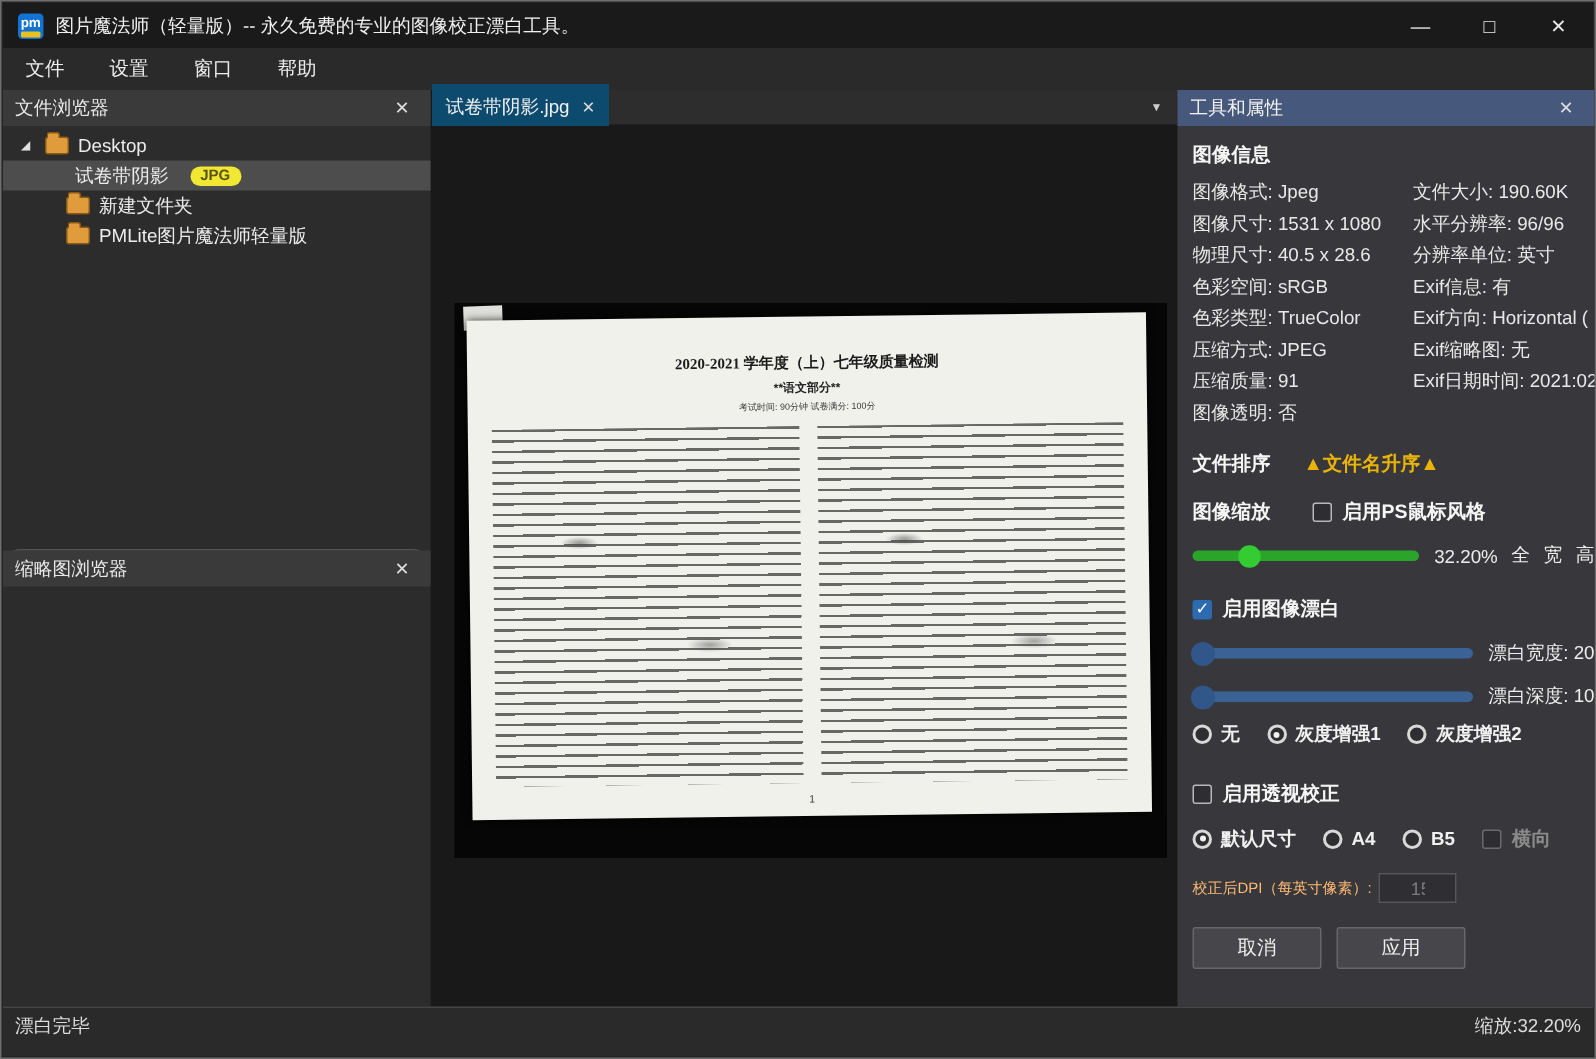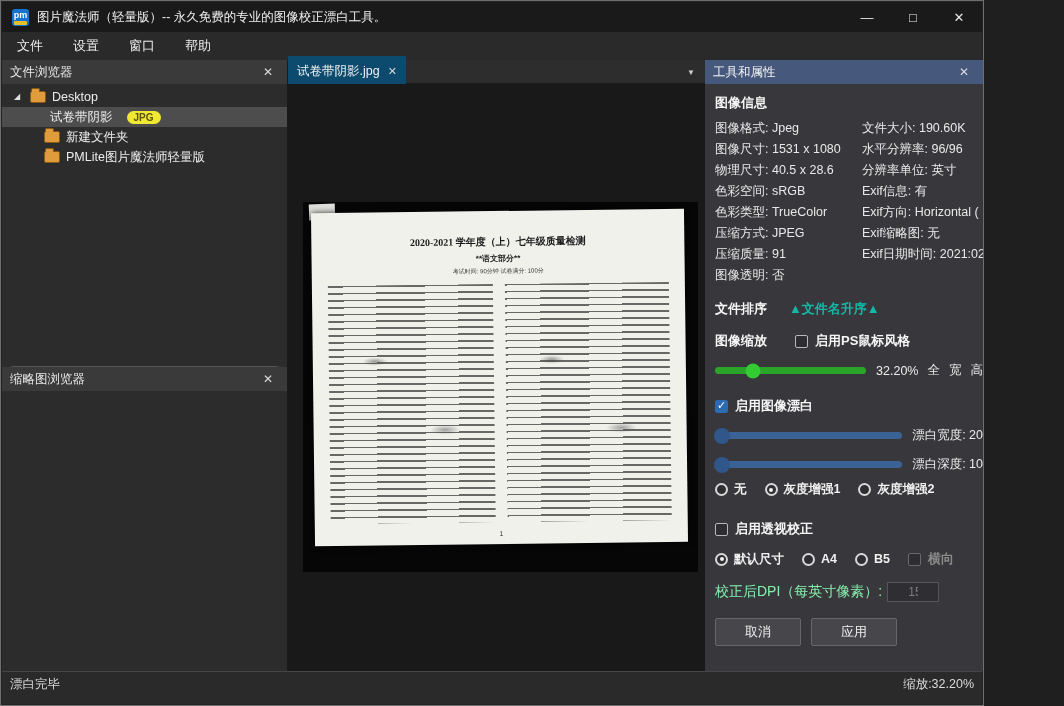--- a/index.html
+++ b/index.html
@@ -1,18 +1,18 @@
 <!DOCTYPE html>
 <html><head>
 <meta charset="utf-8">
 <style>
   * { margin:0; padding:0; box-sizing:border-box; }
   html,body { width:1064px; height:706px; background:#1f1f1f; }
   body { font-family:"Liberation Sans", sans-serif; color:#e6e6e6; overflow:hidden; }
-  .window { position:absolute; inset:0; width:984px; height:706px; background:#242424; border:1px solid #6e6e6e; }
+  .window { position:absolute; inset:0; width:1064px; height:706px; background:#242424; border:1px solid #6e6e6e; }
 
   
   .titlebar { position:absolute; top:1px; left:1px; right:1px; height:30px; background:#1a1a1a; display:flex; align-items:center; }
   .app-logo { width:17px; height:17px; margin:0 8px 0 10px; background:#1273d2; border-radius:3px; position:relative; color:#fff; font-size:9px; font-weight:bold; text-align:center; line-height:13px; }
   .app-logo .lite { position:absolute; bottom:1px; left:2px; right:2px; height:4px; background:#e8c020; border-radius:1px; }
   .title-text { font-size:12.5px; color:#f0f0f0; }
   .win-controls { margin-left:auto; display:flex; height:100%; }
   .win-btn { width:46px; height:100%; display:flex; align-items:center; justify-content:center; font-size:13px; color:#e8e8e8; }
 
   
@@ -59,21 +59,21 @@
 
   
   .rightcol { position:absolute; top:59px; right:0; width:278px; bottom:34px; background:#38383c; }
   .tools-header { height:24px; background:#46587c; display:flex; align-items:center; padding:0 8px; font-size:12.5px; color:#f2f2f2; }
   .tools-body { padding:8px 0 0 10px; }
   .info-heading { font-size:13px; font-weight:bold; color:#f5f5f5; margin:2px 0 6px 0; }
   .info-row { display:grid; grid-template-columns:147px 1fr; height:21px; align-items:center; }
   .info-cell { font-size:12.5px; color:#e8e8e8; white-space:nowrap; overflow:hidden; }
   .sec-row { display:flex; align-items:center; margin-top:14px; }
   .sec-label { font-size:13px; font-weight:bold; color:#f5f5f5; }
-  .sort-link { margin-left:22px; font-size:13px; font-weight:bold; color:#14b8a6; }
+  .sort-link { margin-left:22px; font-size:13px; font-weight:bold; color:#eab308; }
 
   .chk { width:13px; height:13px; border:1px solid #b8b8b8; background:#2e2e32; border-radius:2px; position:relative; flex:none; }
   .chk.checked { background:#2d6bb0; border-color:#2d6bb0; }
   .chk.checked:after { content:"✓"; position:absolute; left:1px; top:-2px; font-size:11px; color:#fff; }
   .chk.disabled { border-color:#6a6a6a; }
   .chk-label { font-size:13px; font-weight:bold; color:#f5f5f5; margin-left:7px; }
   .chk-label.disabled { color:#8a8a8a; }
 
   .slider-row { display:flex; align-items:center; margin-top:12px; }
   .track { position:relative; height:7px; border-radius:4px; }
@@ -85,21 +85,21 @@
   .slider-caption { font-size:12.5px; color:#ececec; margin-left:10px; white-space:nowrap; }
   .fit-btn { font-size:12.5px; color:#ececec; margin-left:9px; }
 
   .radio { width:13px; height:13px; border:2px solid #d8d8d8; border-radius:50%; background:#2e2e32; position:relative; flex:none; }
   .radio.checked:after { content:""; position:absolute; left:2.5px; top:2.5px; width:4px; height:4px; background:#f0f0f0; border-radius:50%; }
   .radio-label { font-size:12.5px; font-weight:bold; color:#f0f0f0; margin-left:6px; }
   .radio-group { display:flex; align-items:center; margin-top:12px; }
   .radio-item { display:flex; align-items:center; margin-right:18px; }
 
   .dpi-row { display:flex; align-items:center; margin-top:14px; }
-  .dpi-label { font-size:14px; color:#86efac; }
+  .dpi-label { font-size:10px; color:#fdba74; }
   .dpi-input { width:52px; height:20px; margin-left:5px; background:#2f2f33; border:1px solid #55555a; color:#7d7d7d; font-size:12px; padding:0 20px; }
   .btn-row { display:flex; margin-top:16px; }
   .btn { width:86px; height:28px; background:#47474b; border:1px solid #67676b; border-radius:2px; color:#eee; font-size:13px; display:flex; align-items:center; justify-content:center; }
   .btn + .btn { margin-left:10px; }
 
   
   .statusbar { position:absolute; left:1px; right:1px; bottom:1px; height:33px; background:#2a2a2a; border-top:1px solid #454545; display:flex; align-items:center; padding:0 8px; }
   .status-left { font-size:12.5px; color:#dcdcdc; align-self:flex-start; margin-top:4px; }
   .status-right { margin-left:auto; font-size:12.5px; color:#dcdcdc; align-self:flex-start; margin-top:4px; }
 </style>

